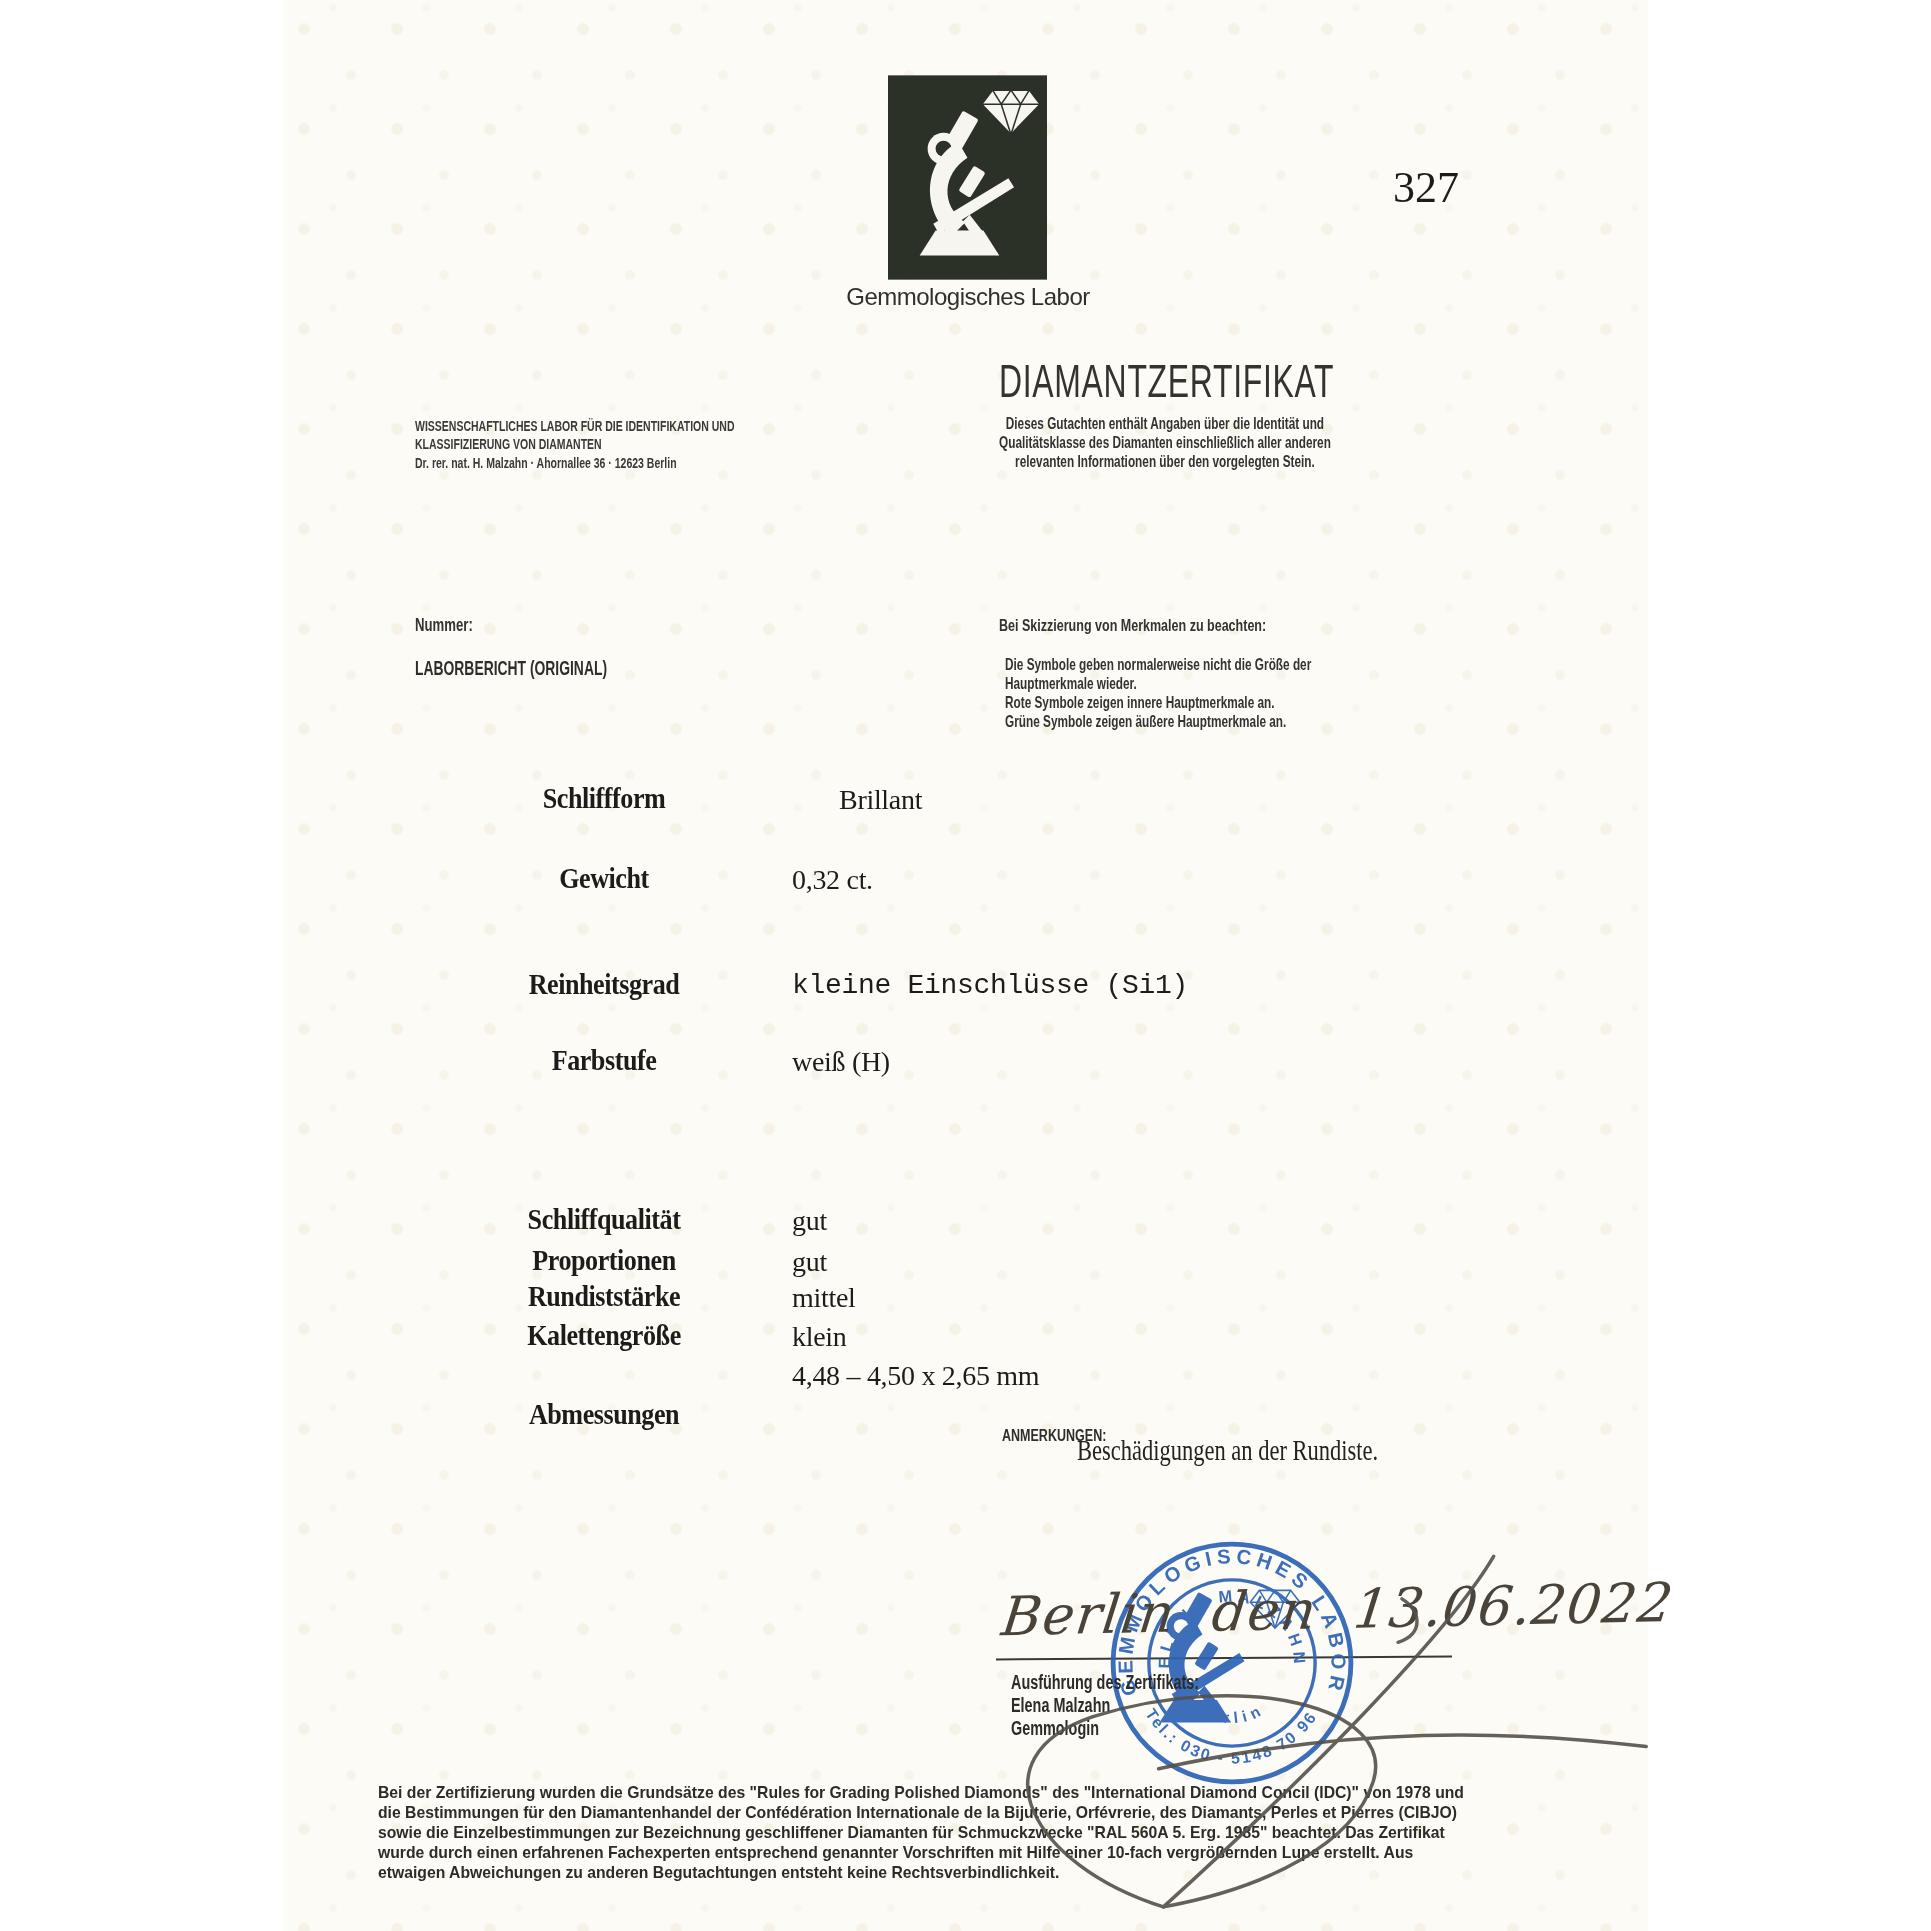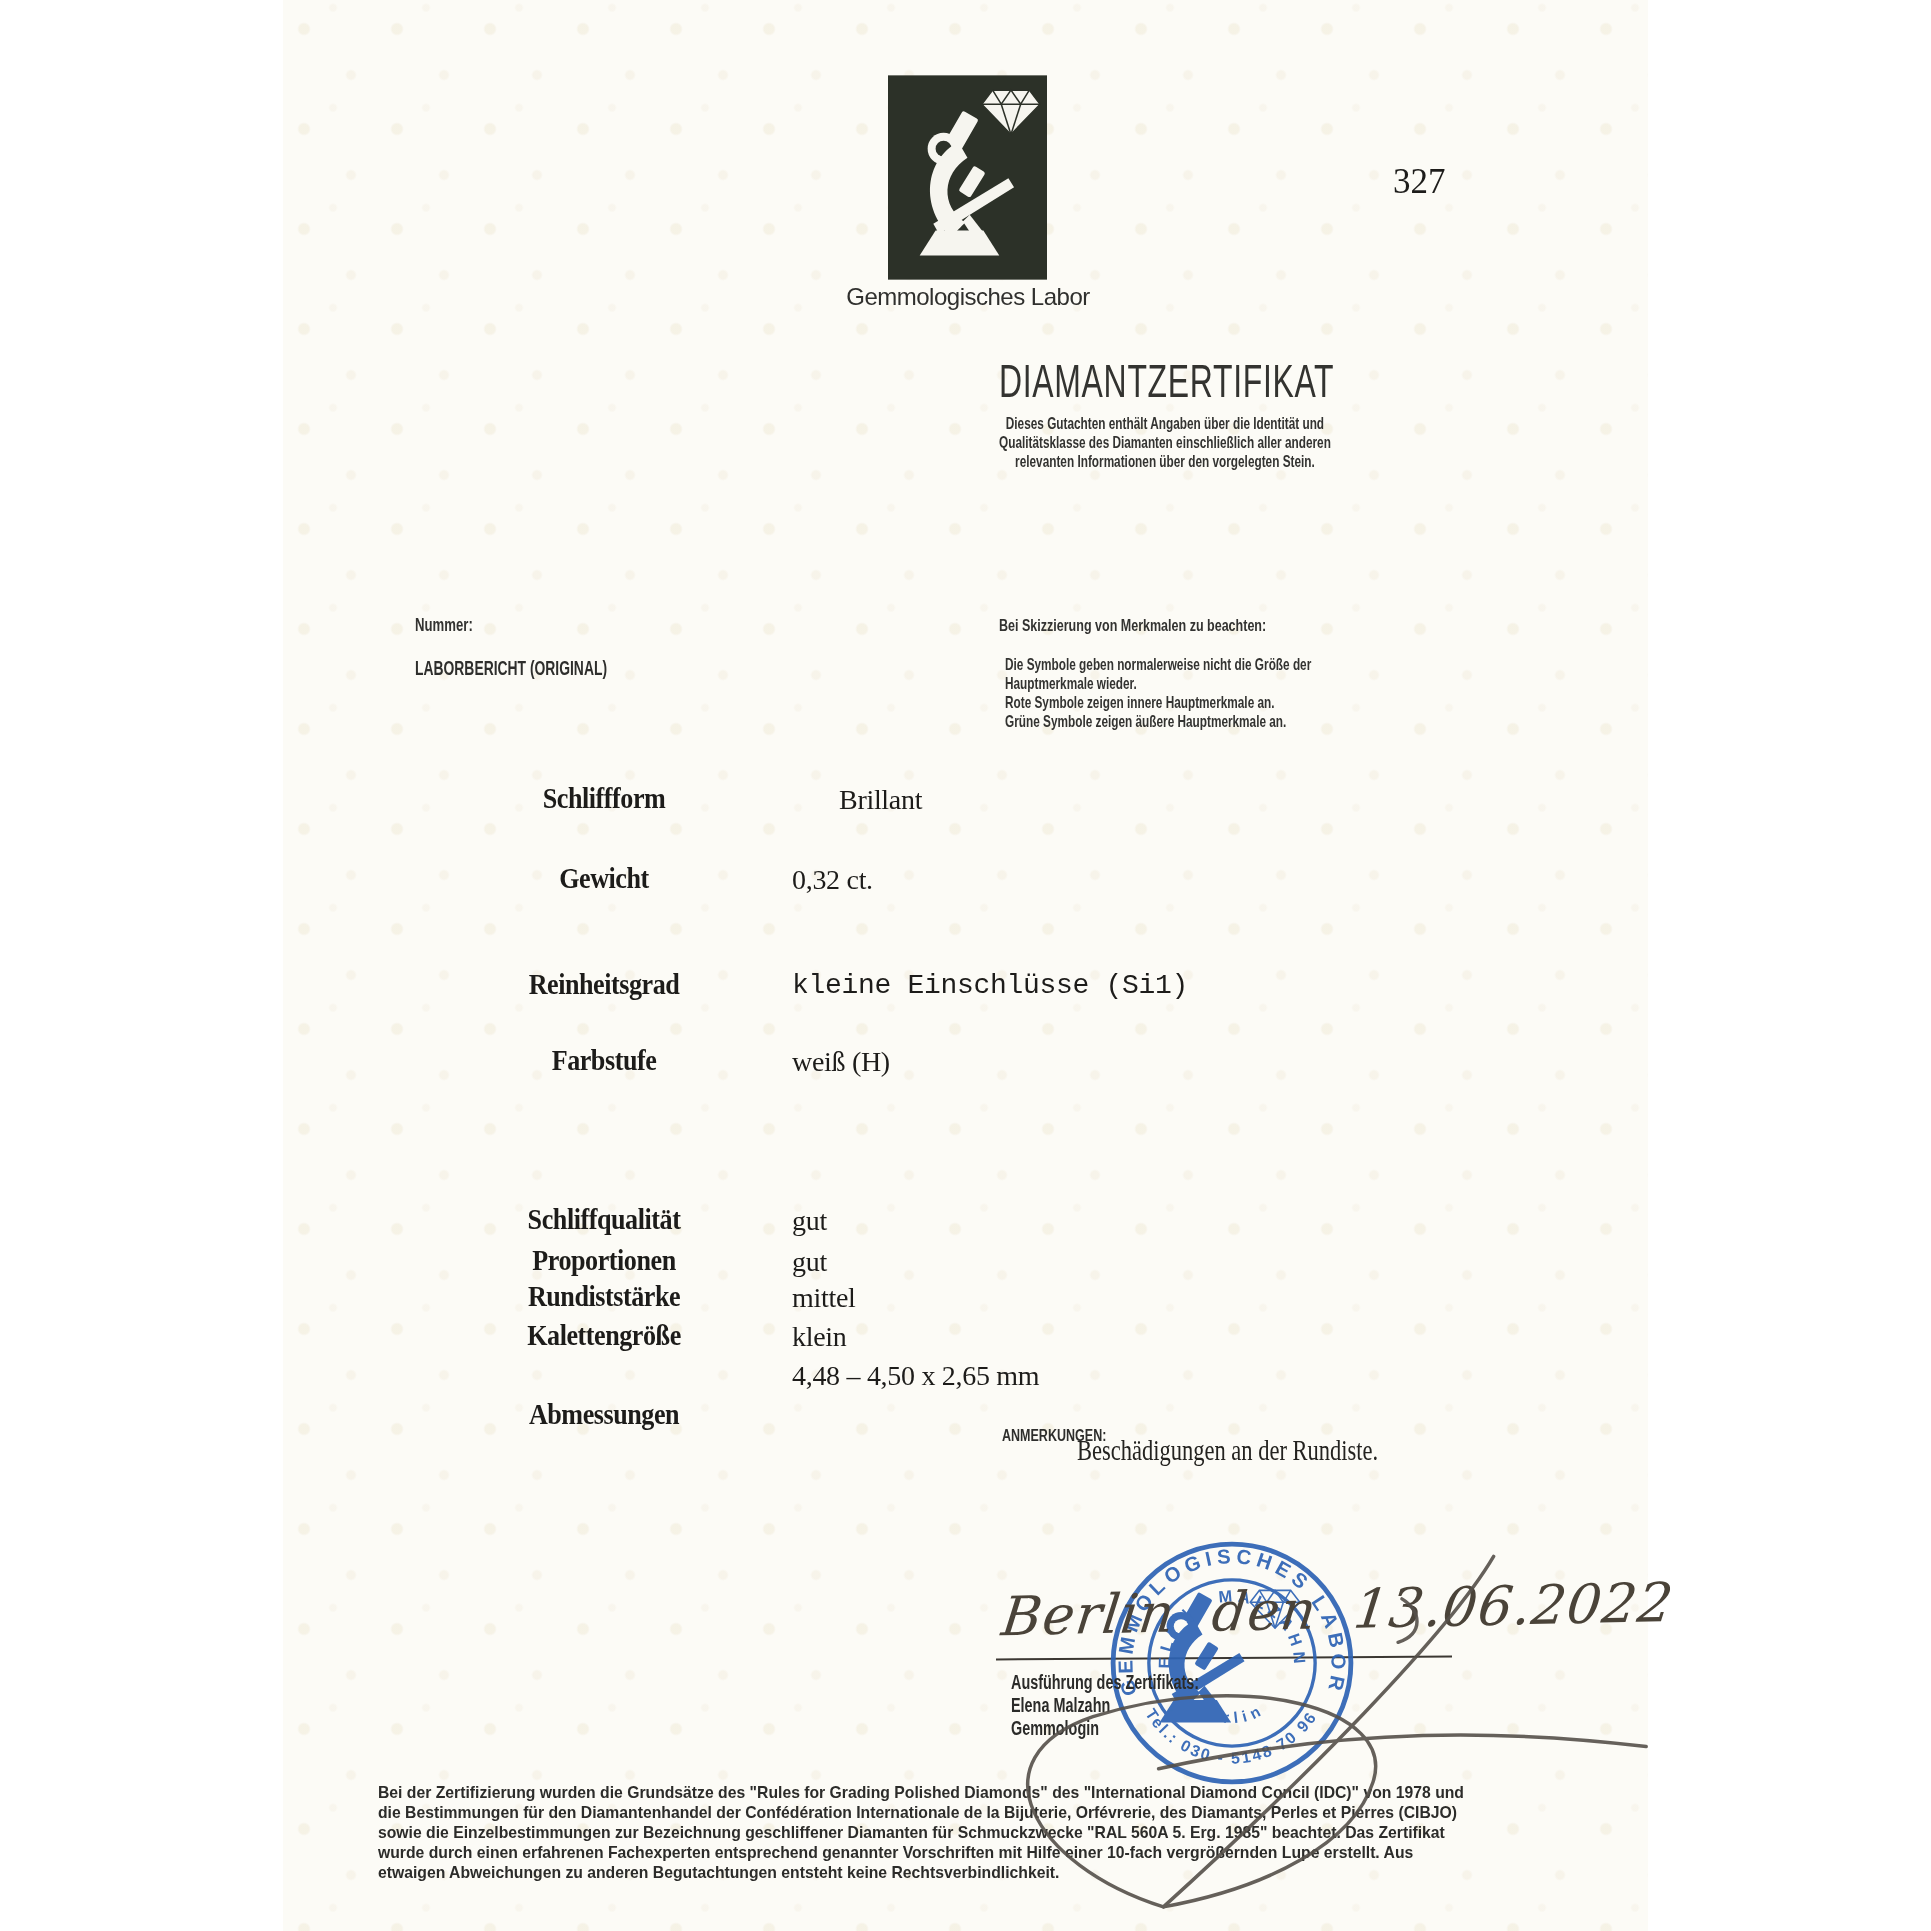--- a/index.html
+++ b/index.html
@@ -63,22 +63,27 @@
           <line x1="3" y1="16" x2="57" y2="16"></line>
           <polyline points="13,3 21,16 30,3 39,16 47,3"></polyline>
           <line x1="21" y1="16" x2="30" y2="44"></line>
           <line x1="39" y1="16" x2="30" y2="44"></line>
         </g>
       </g>
     </svg>
   </div>
   <div class="abs sans" style="left:823px;top:283px;width:290px;text-align:center;font-size:24px;letter-spacing:-0.5px;color:#30302e;">Gemmologisches Labor</div>
 
-  <div class="abs serif" style="left:1393px;top:162px;font-size:35px;">327</div>
-
+  <div class="abs serif" style="left:1393px;top:162px;font-size:44px;">327</div>
+
+  <div class="abs" style="left:415px;top:417px;">
+    <div class="lab-line sx75">WISSENSCHAFTLICHES LABOR FÜR DIE IDENTIFIKATION UND</div>
+    <div class="lab-line sx75">KLASSIFIZIERUNG VON DIAMANTEN</div>
+    <div class="lab-line lab-line3 sx75">Dr. rer. nat. H. Malzahn · Ahornallee 36 · 12623 Berlin</div>
+  </div>
 
   <div class="abs sans title sx68" style="left:999px;top:353px;">DIAMANTZERTIFIKAT</div>
   <div class="abs" style="left:999px;top:414px;text-align:center;">
     <div class="body-line sx72">Dieses Gutachten enthält Angaben über die Identität und</div>
     <div class="body-line sx72">Qualitätsklasse des Diamanten einschließlich aller anderen</div>
     <div class="body-line sx72">relevanten Informationen über den vorgelegten Stein.</div>
   </div>
 
   <div class="abs sans sx72" style="left:415px;top:614px;font-size:18.3px;font-weight:bold;color:#333331;">Nummer:</div>
   <div class="abs sans sx72" style="left:415px;top:658px;font-size:19.3px;font-weight:bold;color:#2e2e2c;">LABORBERICHT (ORIGINAL)</div>

